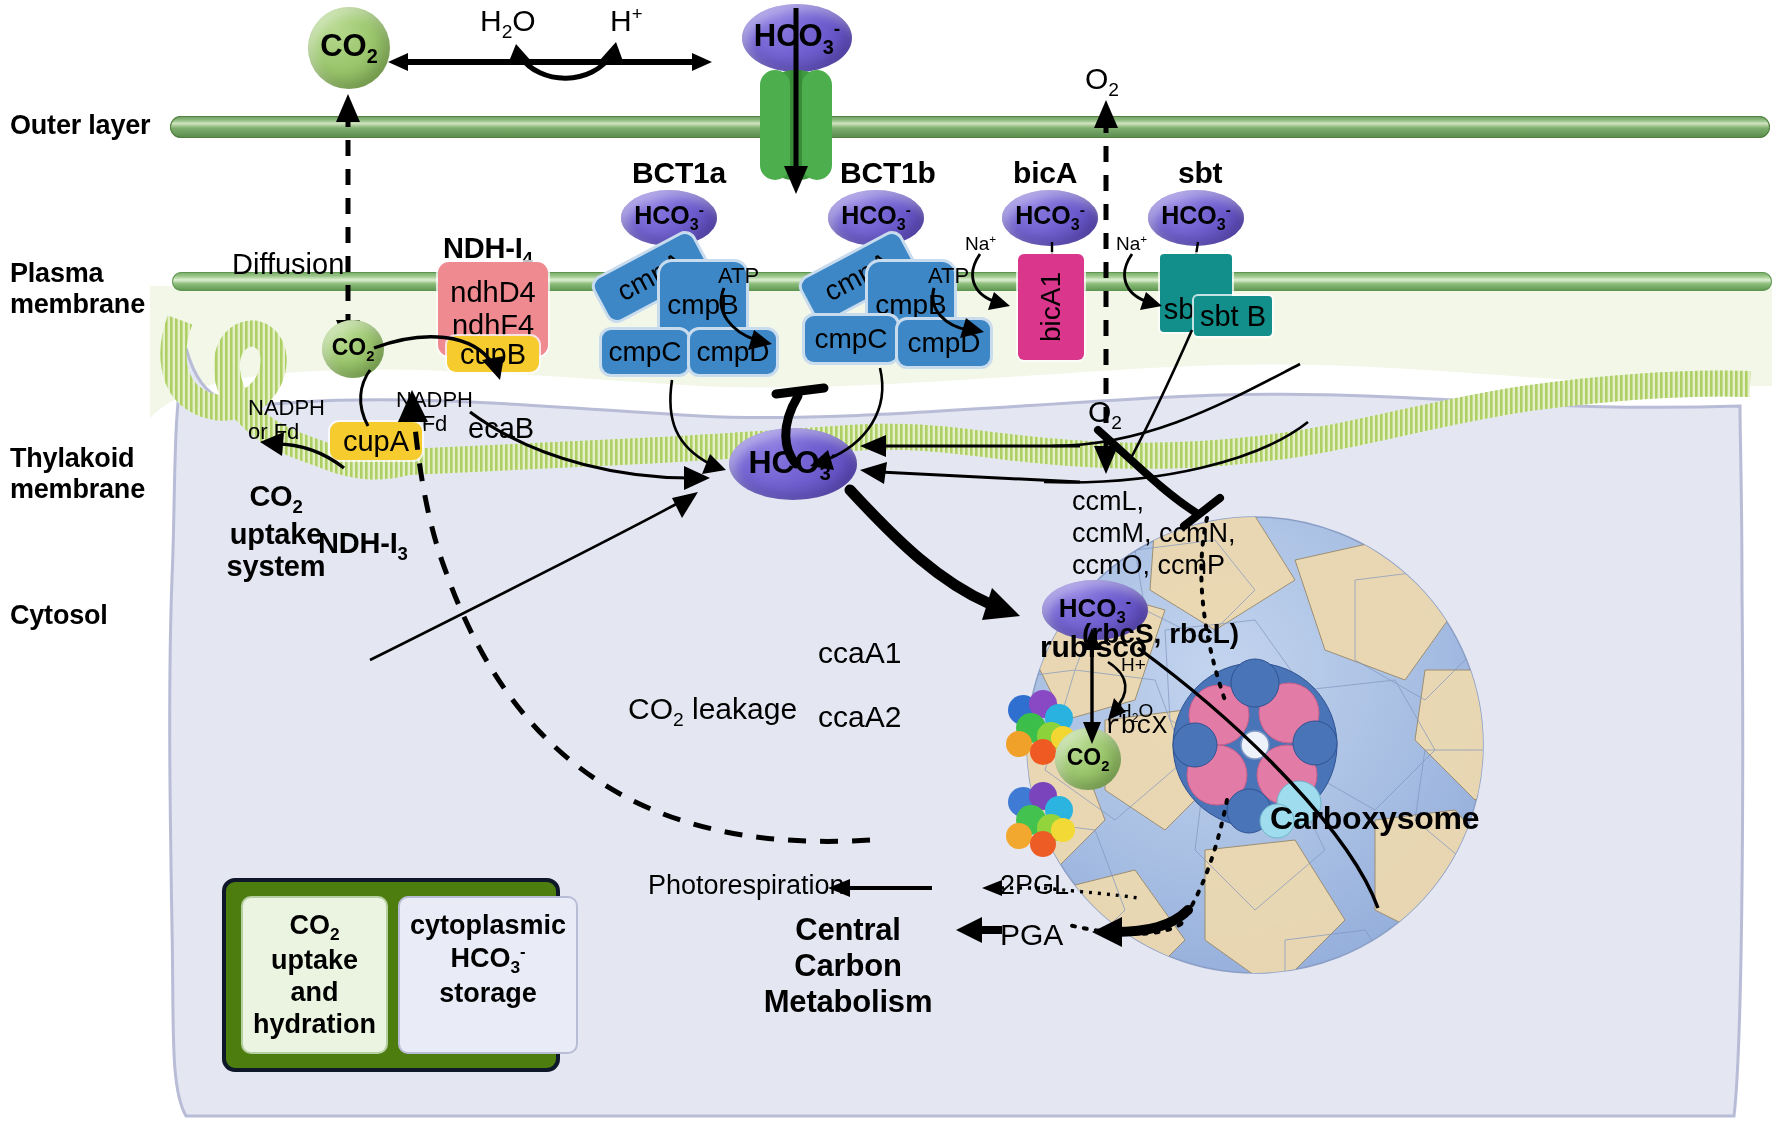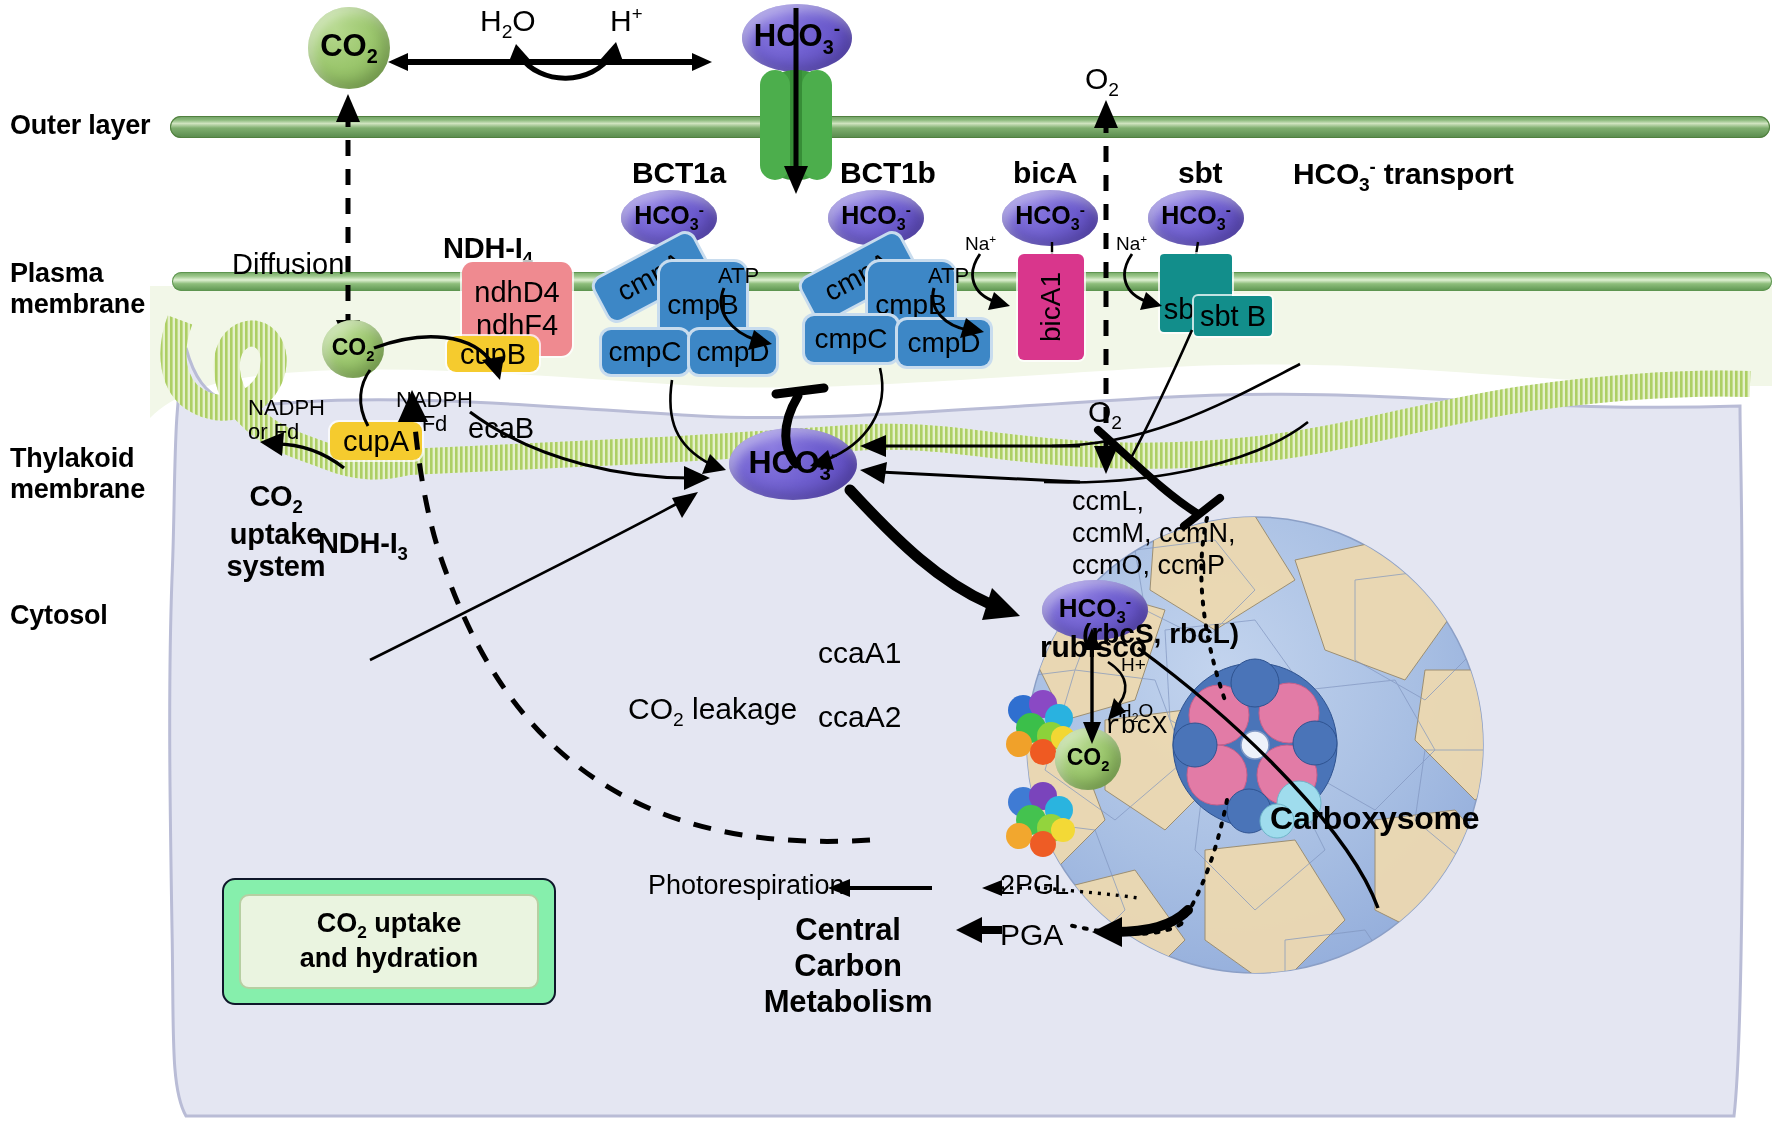--- a/index.html
+++ b/index.html
@@ -52,22 +52,22 @@
 
   .p-stack{border-radius:11px;display:flex;flex-direction:column;align-items:center;justify-content:center;}
 
   
   .t{font-size:27px;color:#000;line-height:1.12;}
   .t-sm{font-size:22px;}
   .t-xs{font-size:19px;}
 
   
   .legend-outer{
-    background:#86efac;border:2px solid #0f172a;border-radius:13px;
-    padding:14px 15px;display:flex;flex-direction:column;gap:10px;
+    background:#4d7c0f;border:4px solid #0f172a;border-radius:13px;
+    padding:14px 15px;display:flex;gap:10px;
   }
   .legend-item{
     border-radius:10px;text-align:center;font-weight:bold;font-size:27px;line-height:1.18;
     padding:12px 10px;
   }
   .legend-green{background:#eaf4e0;border:2px solid #b6cfa2;}
   .legend-blue{background:#e9ebf7;border:2px solid #b9bcd6;}
 
   svg{overflow:visible;}
   .ln{fill:none;stroke:#000;}
@@ -266,28 +266,27 @@
     <polygon points="24,382 12,354 36,354" fill="#000"></polygon>
   </svg>
   <div class="abs t nowrap" style="left:1085px;top:62px;font-size:30px;">O<span class="sub">2</span></div>
   <div class="abs t nowrap" style="left:1088px;top:395px;font-size:30px;">O<span class="sub">2</span></div>
 
   <div class="abs section-label" style="left:10px;top:110px;">Outer layer</div>
   <div class="abs section-label" style="left:10px;top:258px;">Plasma<br>membrane</div>
   <div class="abs section-label" style="left:10px;top:443px;">Thylakoid<br>membrane</div>
   <div class="abs section-label" style="left:10px;top:600px;">Cytosol</div>
 
-  <div class="abs section-label nowrap" style="left:1293px;top:156px;font-size:30px;">HCO<span class="sub">3</span><span class="sup">-</span> transport</div>
 
   <div class="abs bub bub-co2" style="left:322px;top:320px;width:62px;height:58px;font-size:23px;">
     <span>CO<span class="sub">2</span></span>
   </div>
 
   <div class="abs section-label nowrap" style="left:443px;top:232px;font-size:29px;">NDH-I<span class="sub">4</span></div>
-  <div class="abs prot p-red p-stack" style="left:462px;top:262px;width:110px;height:94px;">
+  <div class="abs prot p-red p-stack" style="left:438px;top:262px;width:110px;height:94px;">
     <div>ndhD4</div>
     <div>ndhF4</div>
   </div>
   <div class="abs prot p-yellow" style="left:447px;top:336px;width:92px;height:36px;">
       <span>cupB</span>
     </div>
 
   <svg class="abs" style="left:370px;top:318px;width:160px;height:80px;">
     <path class="ln" d="M4,30 C52,12 104,14 124,48" stroke-width="3.4"></path>
     <polygon points="130,62 112,42 134,38" fill="#000"></polygon>
@@ -502,15 +501,18 @@
     <line class="ln" x1="50" y1="30" x2="22" y2="30" stroke-width="8"></line>
     <polygon points="4,30 30,17 30,43" fill="#000"></polygon>
     <path class="ln" d="M236,10 C220,26 196,32 162,32" stroke-width="10" stroke-linecap="round"></path>
     <polygon points="140,32 170,17 170,47" fill="#000"></polygon>
   </svg>
 
   <div class="abs legend-outer" style="left:222px;top:878px;width:300px;">
     <div class="legend-item legend-green">
       <span>CO<span class="sub">2</span> uptake<br>and hydration</span>
     </div>
+    <div class="legend-item legend-blue">
+      <span>cytoplasmic<br>HCO<span class="sub">3</span><span class="sup">-</span> storage</span>
+    </div>
   </div>
 
 </div>
 
 </body></html>

